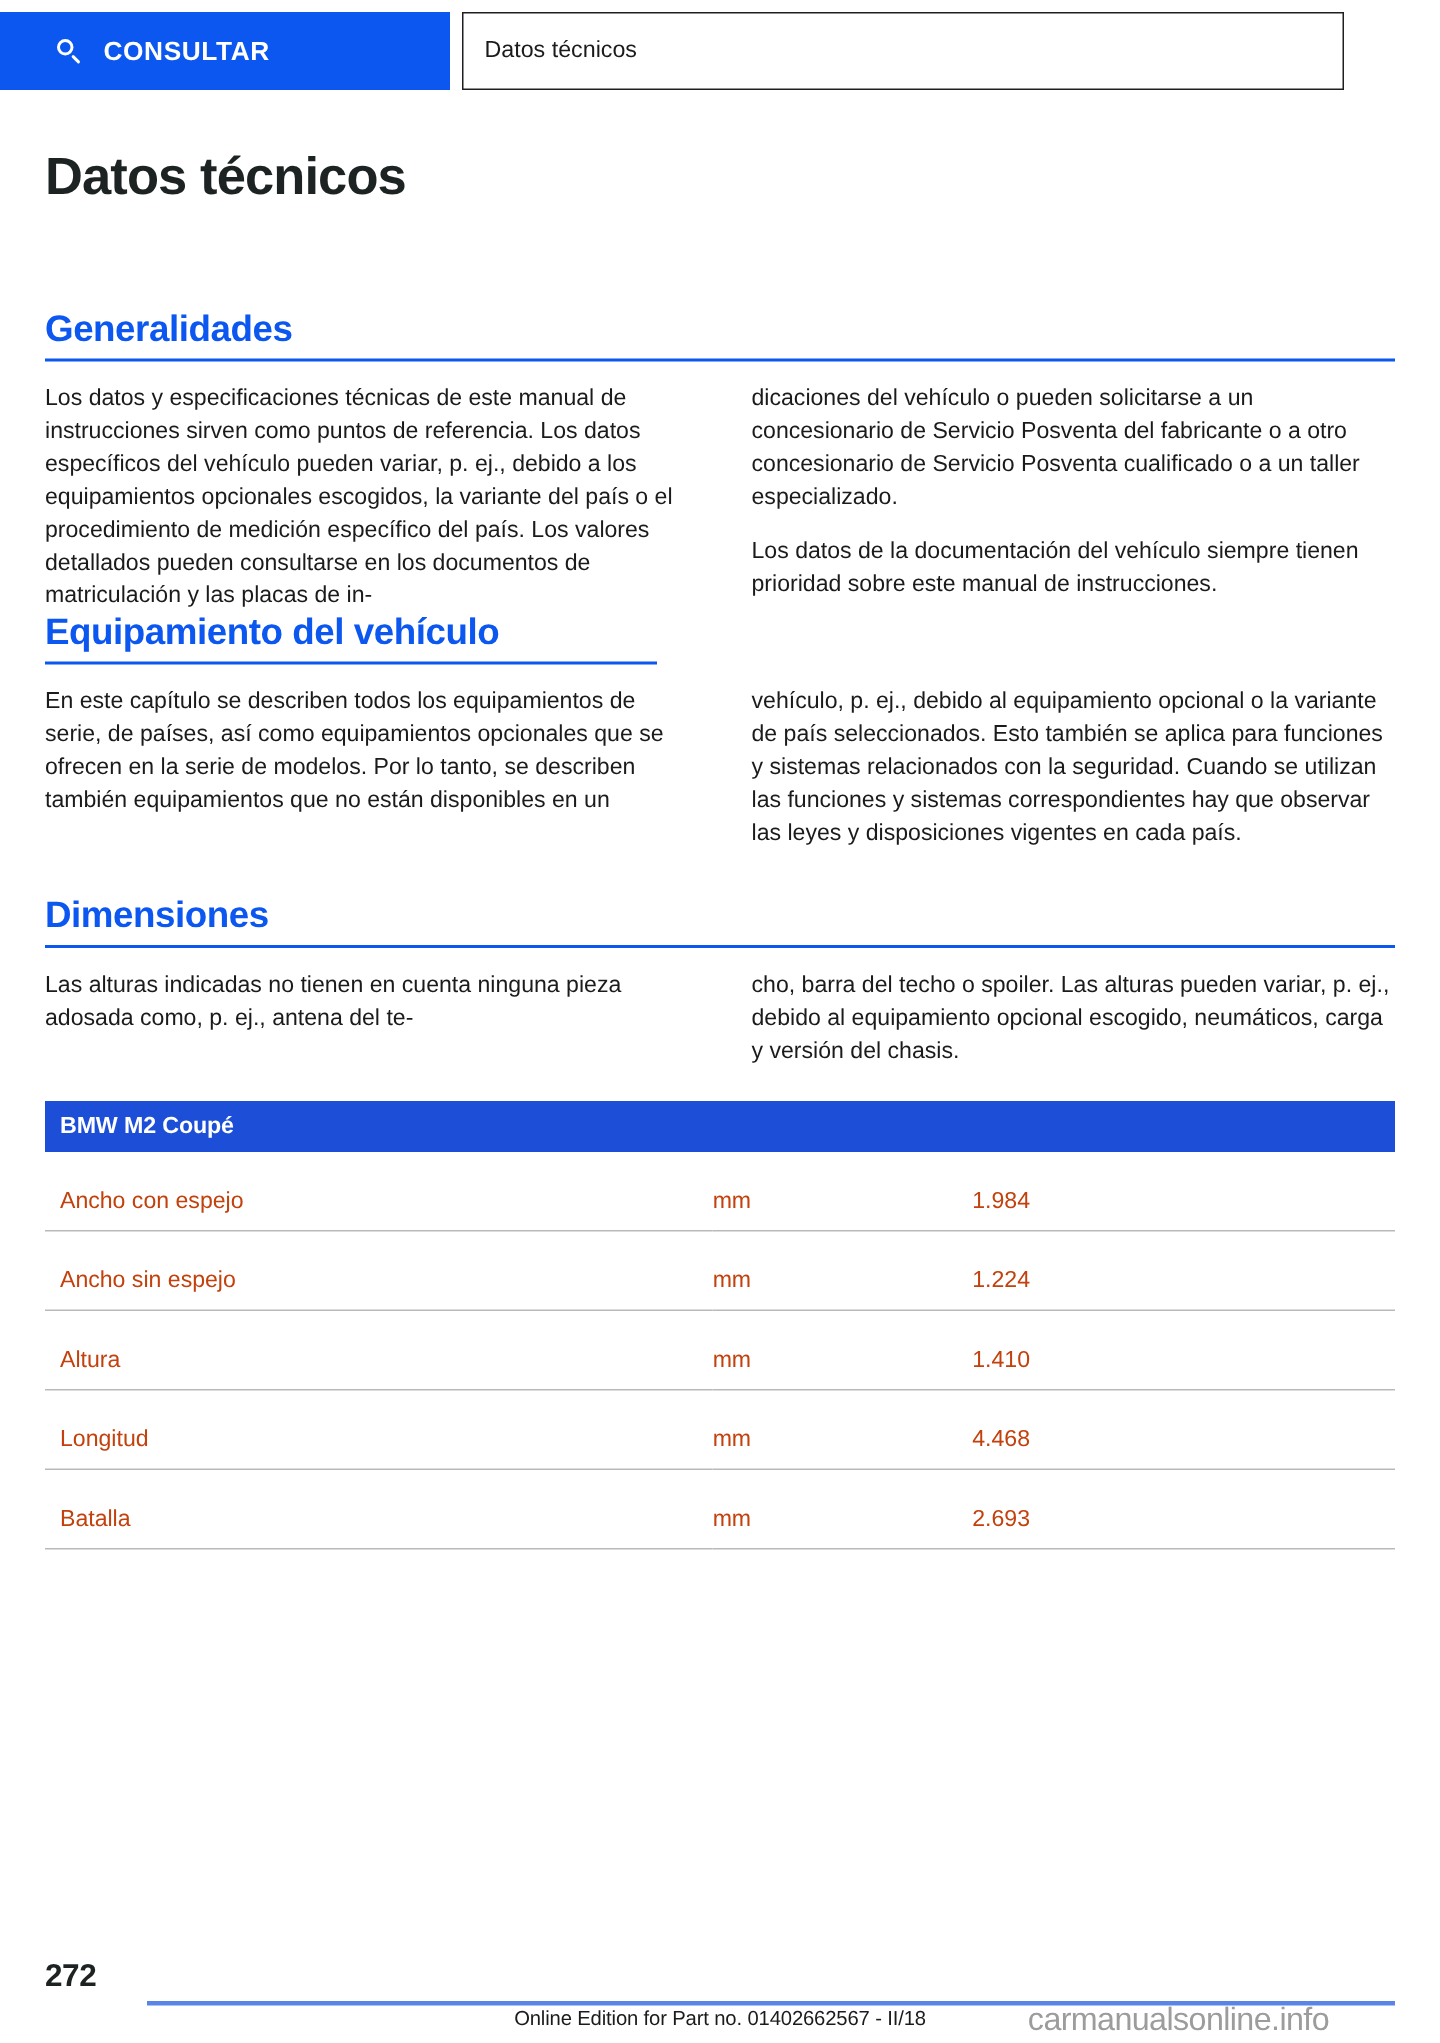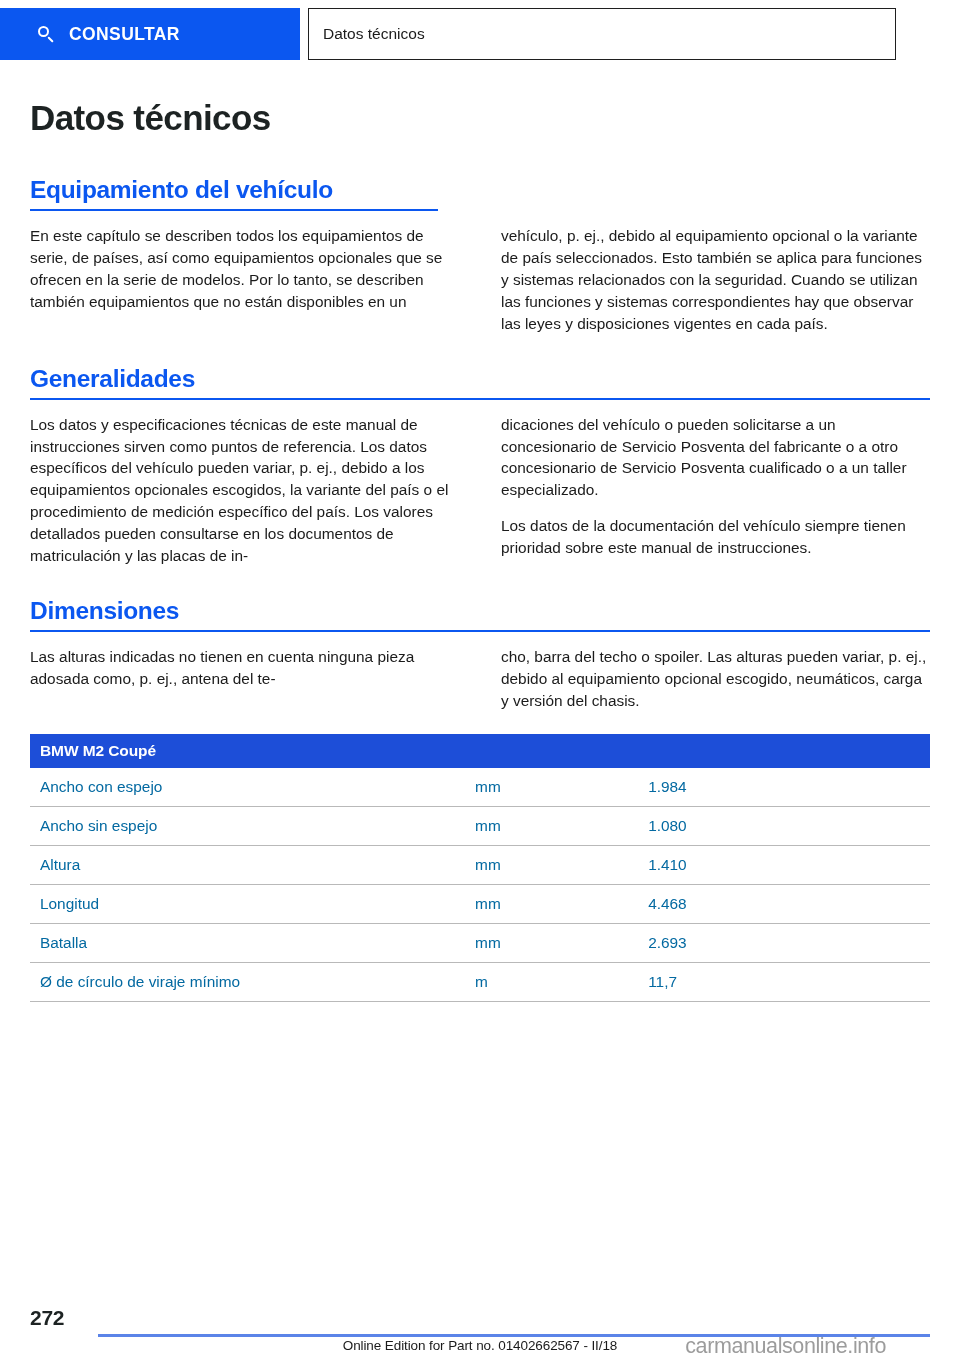--- a/index.html
+++ b/index.html
@@ -154,22 +154,22 @@
     background: #1d4ed8;
     color: #ffffff;
     font-size: 15.5px;
     font-weight: bold;
     text-align: left;
     padding: 8px 0 8px 10px;
     letter-spacing: -0.1px;
   }
   .spec-table tbody td {
     font-size: 15.4px;
-    color: #0369a1;
-    padding: 10px 0 10px 10px;
+    color: #c2410c;
+    padding: 24px 0 10px 10px;
     border-bottom: 1px solid #b9b9b9;
     vertical-align: middle;
   }
   .spec-table tbody td.c-name { width: 440px; }
   .spec-table tbody td.c-unit { width: 175px; padding-left: 0; }
   .spec-table tbody td.c-val  { width: 285px; padding-left: 0; }
 
   
   .footer { position: absolute; left: 0; top: 1298px; width: 892px; height: 64px; }
   .pagenum {
@@ -222,48 +222,48 @@
   </div>
   <div class="crumbbox">
     <span class="crumb-text">Datos técnicos</span>
   </div>
 </div>
 
 <div class="page-title">Datos técnicos</div>
 
 <div class="content">
 
+  <div class="section" style="margin-top:30px">
+    <div class="h2">Generalidades</div>
+    <div class="rule-full"></div>
+    <div class="cols">
+      <div class="col">
+        <p>Los datos y especificaciones técnicas de este manual de instrucciones sirven como puntos de referencia. Los datos específicos del vehículo pueden variar, p. ej., debido a los equipamientos opcionales escogidos, la variante del país o el procedimiento de medición específico del país. Los valores detallados pueden consultarse en los documentos de matriculación y las placas de in-</p>
+      </div>
+      <div class="col">
+        <p>dicaciones del vehículo o pueden solicitarse a un concesionario de Servicio Posventa del fabricante o a otro concesionario de Servicio Posventa cualificado o a un taller especializado.</p>
+        <p>Los datos de la documentación del vehículo siempre tienen prioridad sobre este manual de instrucciones.</p>
+      </div>
+    </div>
+  </div>
+
   <div class="section">
     <div class="h2">Equipamiento del vehículo</div>
     <div class="rule-half"></div>
     <div class="cols">
       <div class="col">
         <p>En este capítulo se describen todos los equipamientos de serie, de países, así como equipamientos opcionales que se ofrecen en la serie de modelos. Por lo tanto, se describen también equipamientos que no están disponibles en un</p>
       </div>
       <div class="col">
         <p>vehículo, p. ej., debido al equipamiento opcional o la variante de país seleccionados. Esto también se aplica para funciones y sistemas relacionados con la seguridad. Cuando se utilizan las funciones y sistemas correspondientes hay que observar las leyes y disposiciones vigentes en cada país.</p>
       </div>
     </div>
   </div>
 
   <div class="section" style="margin-top:30px">
-    <div class="h2">Generalidades</div>
-    <div class="rule-full"></div>
-    <div class="cols">
-      <div class="col">
-        <p>Los datos y especificaciones técnicas de este manual de instrucciones sirven como puntos de referencia. Los datos específicos del vehículo pueden variar, p. ej., debido a los equipamientos opcionales escogidos, la variante del país o el procedimiento de medición específico del país. Los valores detallados pueden consultarse en los documentos de matriculación y las placas de in-</p>
-      </div>
-      <div class="col">
-        <p>dicaciones del vehículo o pueden solicitarse a un concesionario de Servicio Posventa del fabricante o a otro concesionario de Servicio Posventa cualificado o a un taller especializado.</p>
-        <p>Los datos de la documentación del vehículo siempre tienen prioridad sobre este manual de instrucciones.</p>
-      </div>
-    </div>
-  </div>
-
-  <div class="section" style="margin-top:30px">
     <div class="h2">Dimensiones</div>
     <div class="rule-full"></div>
     <div class="cols">
       <div class="col">
         <p>Las alturas indicadas no tienen en cuenta ninguna pieza adosada como, p. ej., antena del te-</p>
       </div>
       <div class="col">
         <p>cho, barra del techo o spoiler. Las alturas pueden variar, p. ej., debido al equipamiento opcional escogido, neumáticos, carga y versión del chasis.</p>
       </div>
     </div>
@@ -277,41 +277,36 @@
     </thead>
     <tbody>
       <tr>
         <td class="c-name">Ancho con espejo</td>
         <td class="c-unit">mm</td>
         <td class="c-val">1.984</td>
       </tr>
       <tr>
         <td class="c-name">Ancho sin espejo</td>
         <td class="c-unit">mm</td>
-        <td class="c-val">1.080</td>
+        <td class="c-val">1.224</td>
       </tr>
       <tr>
         <td class="c-name">Altura</td>
         <td class="c-unit">mm</td>
         <td class="c-val">1.410</td>
       </tr>
       <tr>
         <td class="c-name">Longitud</td>
         <td class="c-unit">mm</td>
         <td class="c-val">4.468</td>
       </tr>
       <tr>
         <td class="c-name">Batalla</td>
         <td class="c-unit">mm</td>
         <td class="c-val">2.693</td>
-      </tr>
-      <tr>
-        <td class="c-name">Ø de círculo de viraje mínimo</td>
-        <td class="c-unit">m</td>
-        <td class="c-val">11,7</td>
       </tr>
     </tbody>
   </table>
 
 </div>
 
 <div class="footer">
   <div class="pagenum">272</div>
   <div class="footer-rule"></div>
   <div class="footer-note">Online Edition for Part no. 01402662567 - II/18</div>

